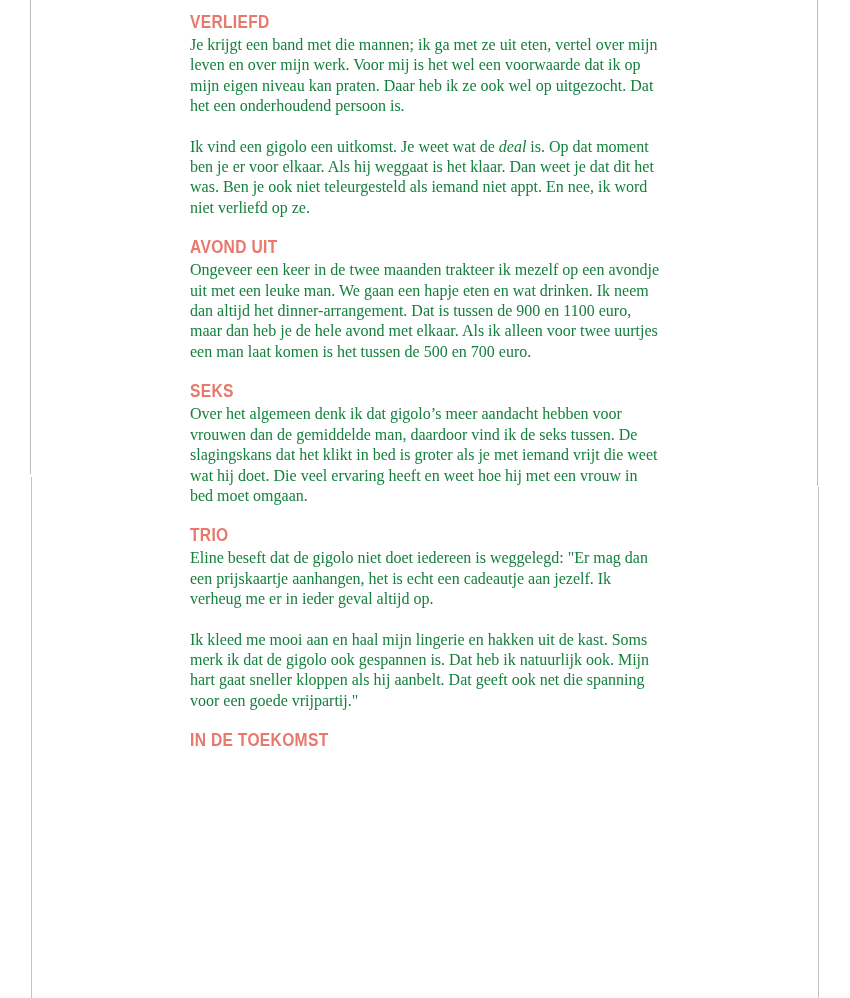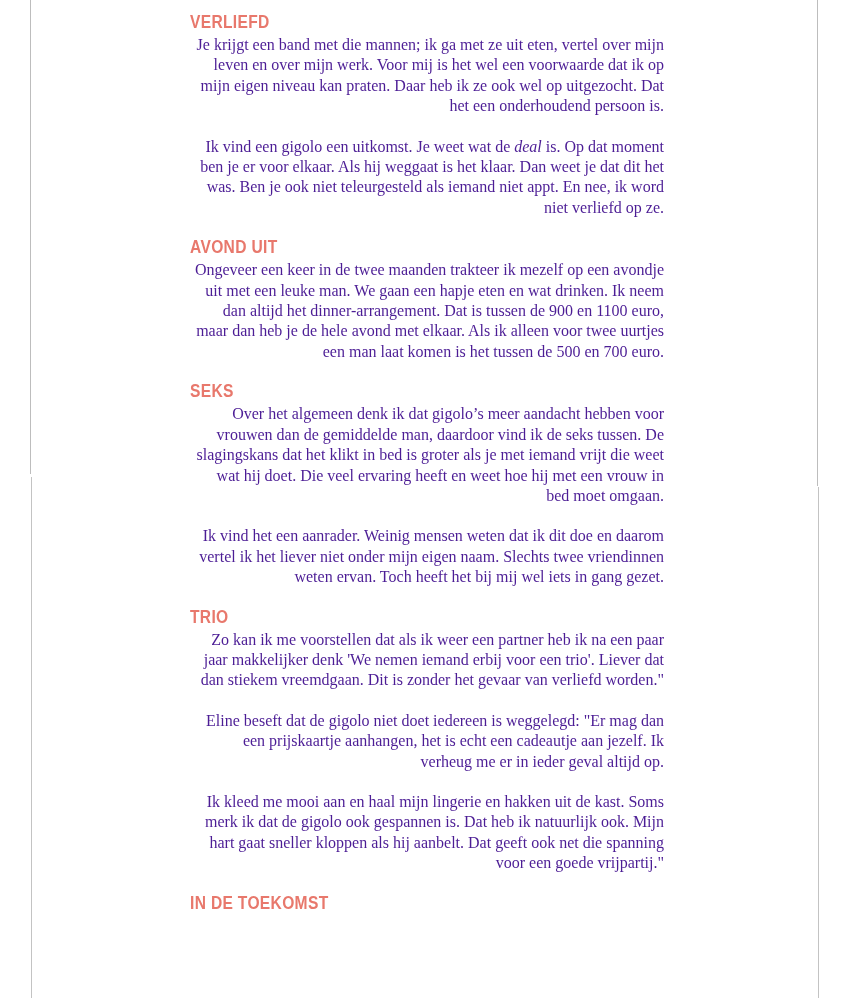--- a/index.html
+++ b/index.html
@@ -37,22 +37,22 @@
     letter-spacing: 0.4px;
     color: #e8786c;
     transform: scaleX(0.82);
     transform-origin: left center;
     white-space: nowrap;
   }
   p.paragraph {
     margin: 0 0 20px 0;
     font-size: 16px;
     line-height: 20.4px;
-    color: #4c1d95;
-    text-align: right;
+    color: #15803d;
+    text-align: left;
   }
   p.paragraph em { font-style: italic; }
 </style>
 </head>
 <body>
 
 <div class="edge" id="edge-left-top"></div>
 <div class="edge" id="edge-left-bottom"></div>
 <div class="edge" id="edge-right-top"></div>
 <div class="edge" id="edge-right-bottom"></div>
@@ -64,25 +64,23 @@
         <p class="paragraph">Je krijgt een band met die mannen; ik ga met ze uit eten, vertel over mijn leven en over mijn werk. Voor mij is het wel een voorwaarde dat ik op mijn eigen niveau kan praten. Daar heb ik ze ook wel op uitgezocht. Dat het een onderhoudend persoon is.</p>
         <p class="paragraph">Ik vind een gigolo een uitkomst. Je weet wat de <em>deal</em> is. Op dat moment ben je er voor elkaar. Als hij weggaat is het klaar. Dan weet je dat dit het was. Ben je ook niet teleurgesteld als iemand niet appt. En nee, ik word niet verliefd op ze.</p>
       </section>
       <section>
         <h2 class="section-heading">AVOND UIT</h2>
         <p class="paragraph">Ongeveer een keer in de twee maanden trakteer ik mezelf op een avondje uit met een leuke man. We gaan een hapje eten en wat drinken. Ik neem dan altijd het dinner-arrangement. Dat is tussen de 900 en 1100 euro, maar dan heb je de hele avond met elkaar. Als ik alleen voor twee uurtjes een man laat komen is het tussen de 500 en 700 euro.</p>
       </section>
       <section>
         <h2 class="section-heading">SEKS</h2>
         <p class="paragraph">Over het algemeen denk ik dat gigolo’s meer aandacht hebben voor vrouwen dan de gemiddelde man, daardoor vind ik de seks tussen. De slagingskans dat het klikt in bed is groter als je met iemand vrijt die weet wat hij doet. Die veel ervaring heeft en weet hoe hij met een vrouw in bed moet omgaan.</p>
-        <p class="paragraph">Ik vind het een aanrader. Weinig mensen weten dat ik dit doe en daarom vertel ik het liever niet onder mijn eigen naam. Slechts twee vriendinnen weten ervan. Toch heeft het bij mij wel iets in gang gezet.</p>
       </section>
       <section>
         <h2 class="section-heading">TRIO</h2>
-        <p class="paragraph">Zo kan ik me voorstellen dat als ik weer een partner heb ik na een paar jaar makkelijker denk 'We nemen iemand erbij voor een trio'. Liever dat dan stiekem vreemdgaan. Dit is zonder het gevaar van verliefd worden."</p>
         <p class="paragraph">Eline beseft dat de gigolo niet doet iedereen is weggelegd: "Er mag dan een prijskaartje aanhangen, het is echt een cadeautje aan jezelf. Ik verheug me er in ieder geval altijd op.</p>
         <p class="paragraph">Ik kleed me mooi aan en haal mijn lingerie en hakken uit de kast. Soms merk ik dat de gigolo ook gespannen is. Dat heb ik natuurlijk ook. Mijn hart gaat sneller kloppen als hij aanbelt. Dat geeft ook net die spanning voor een goede vrijpartij."</p>
       </section>
       <section>
         <h2 class="section-heading">IN DE TOEKOMST</h2>
       </section>
     </div>
 </main>
 
 </body></html>

